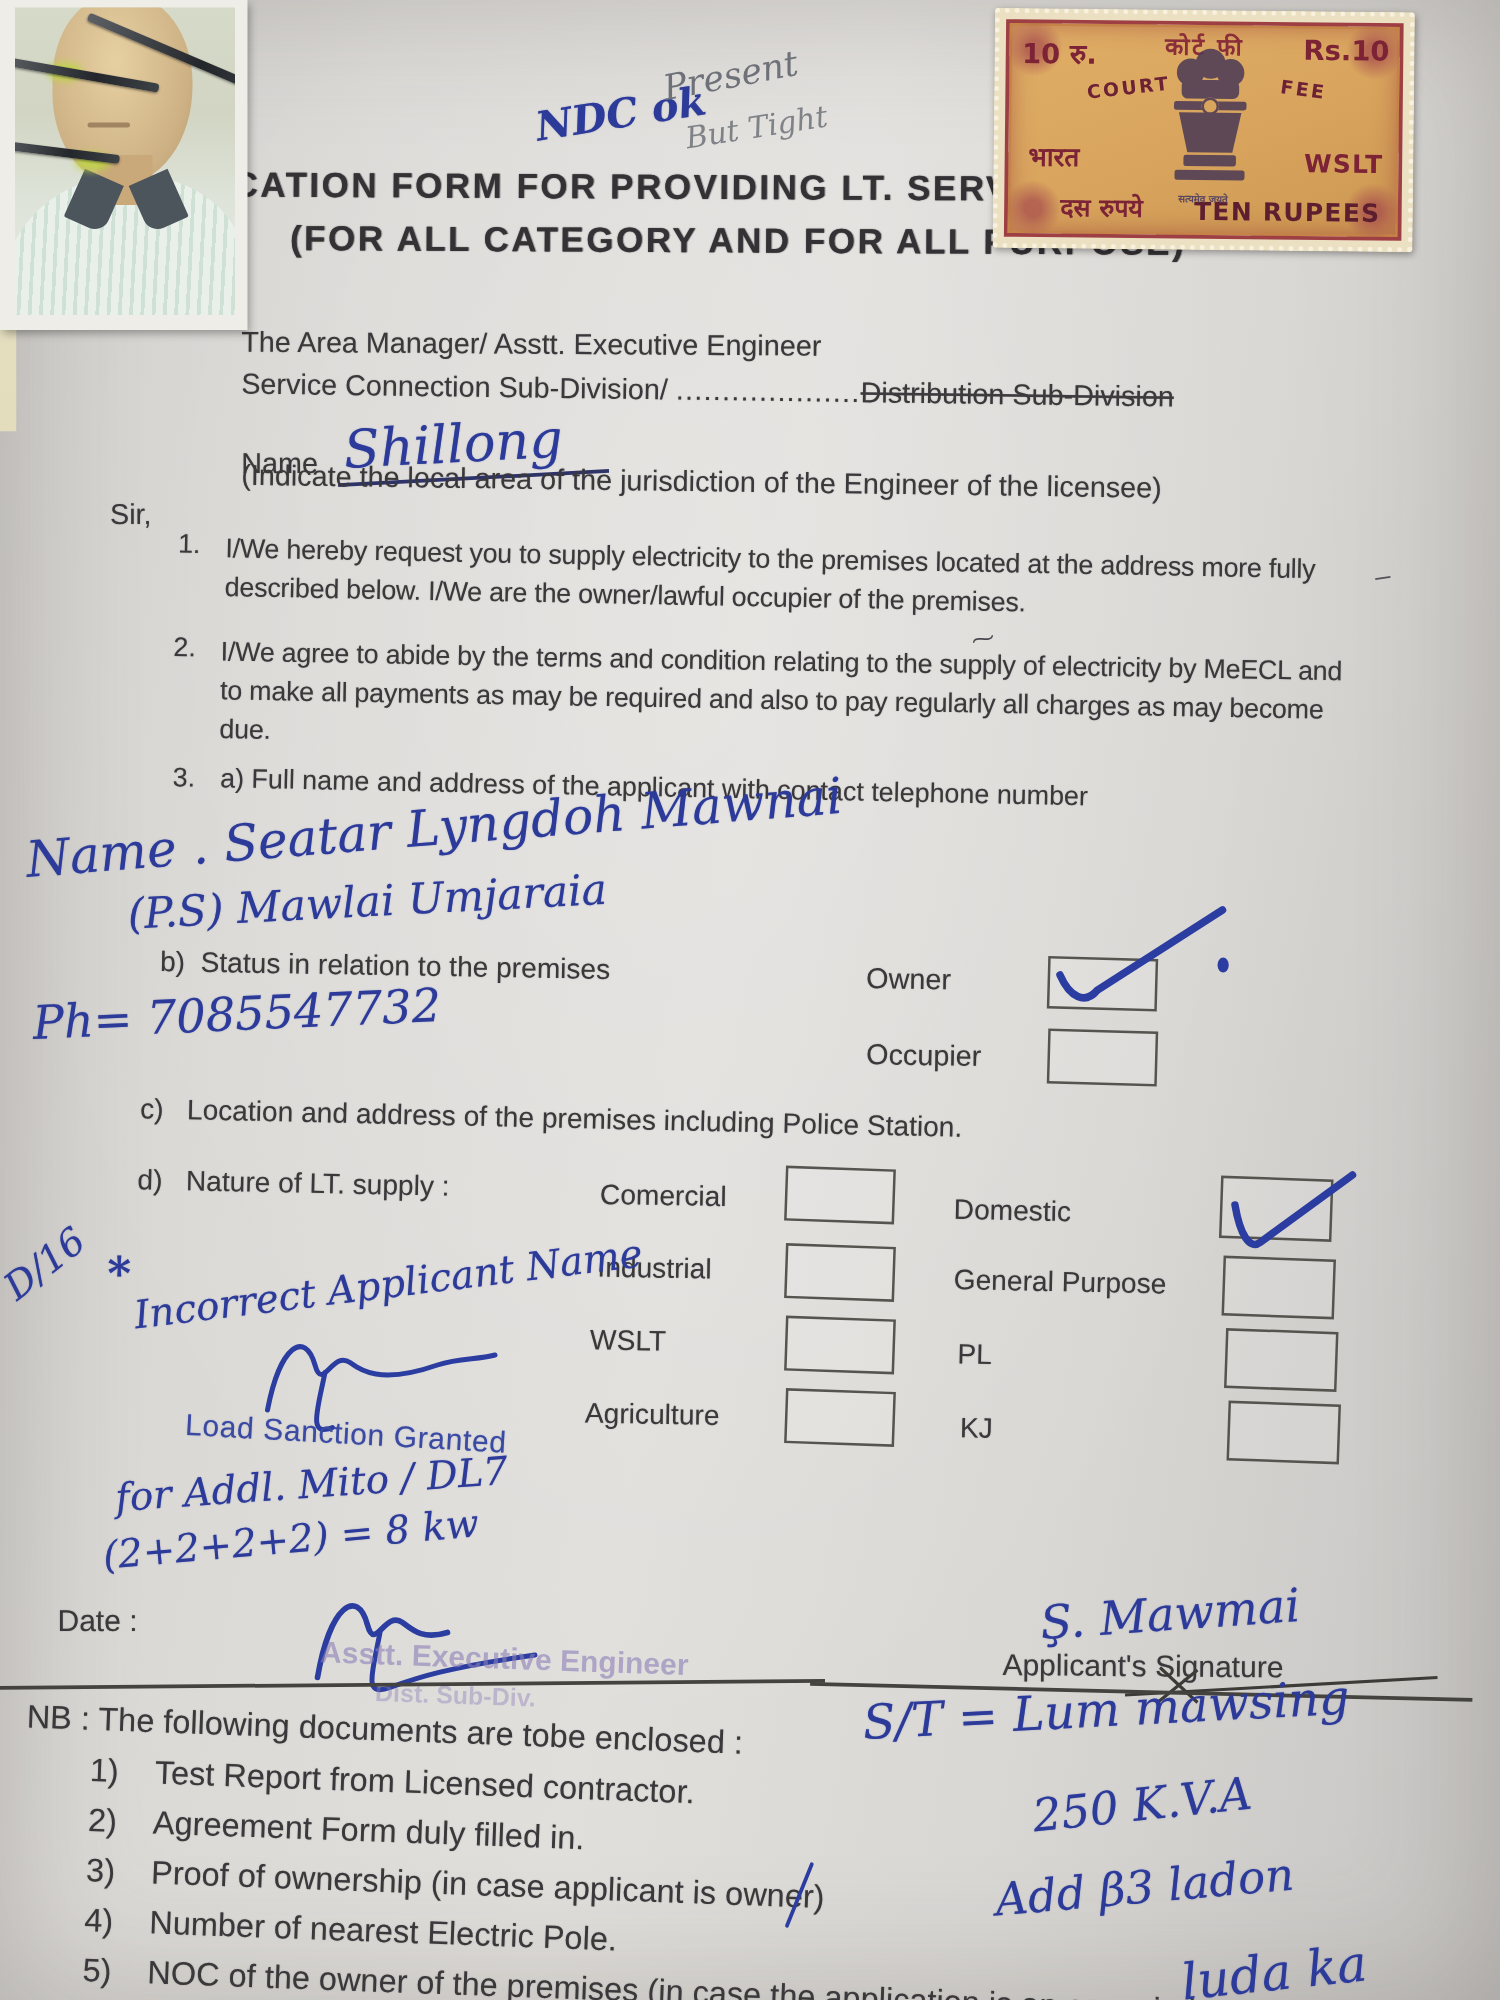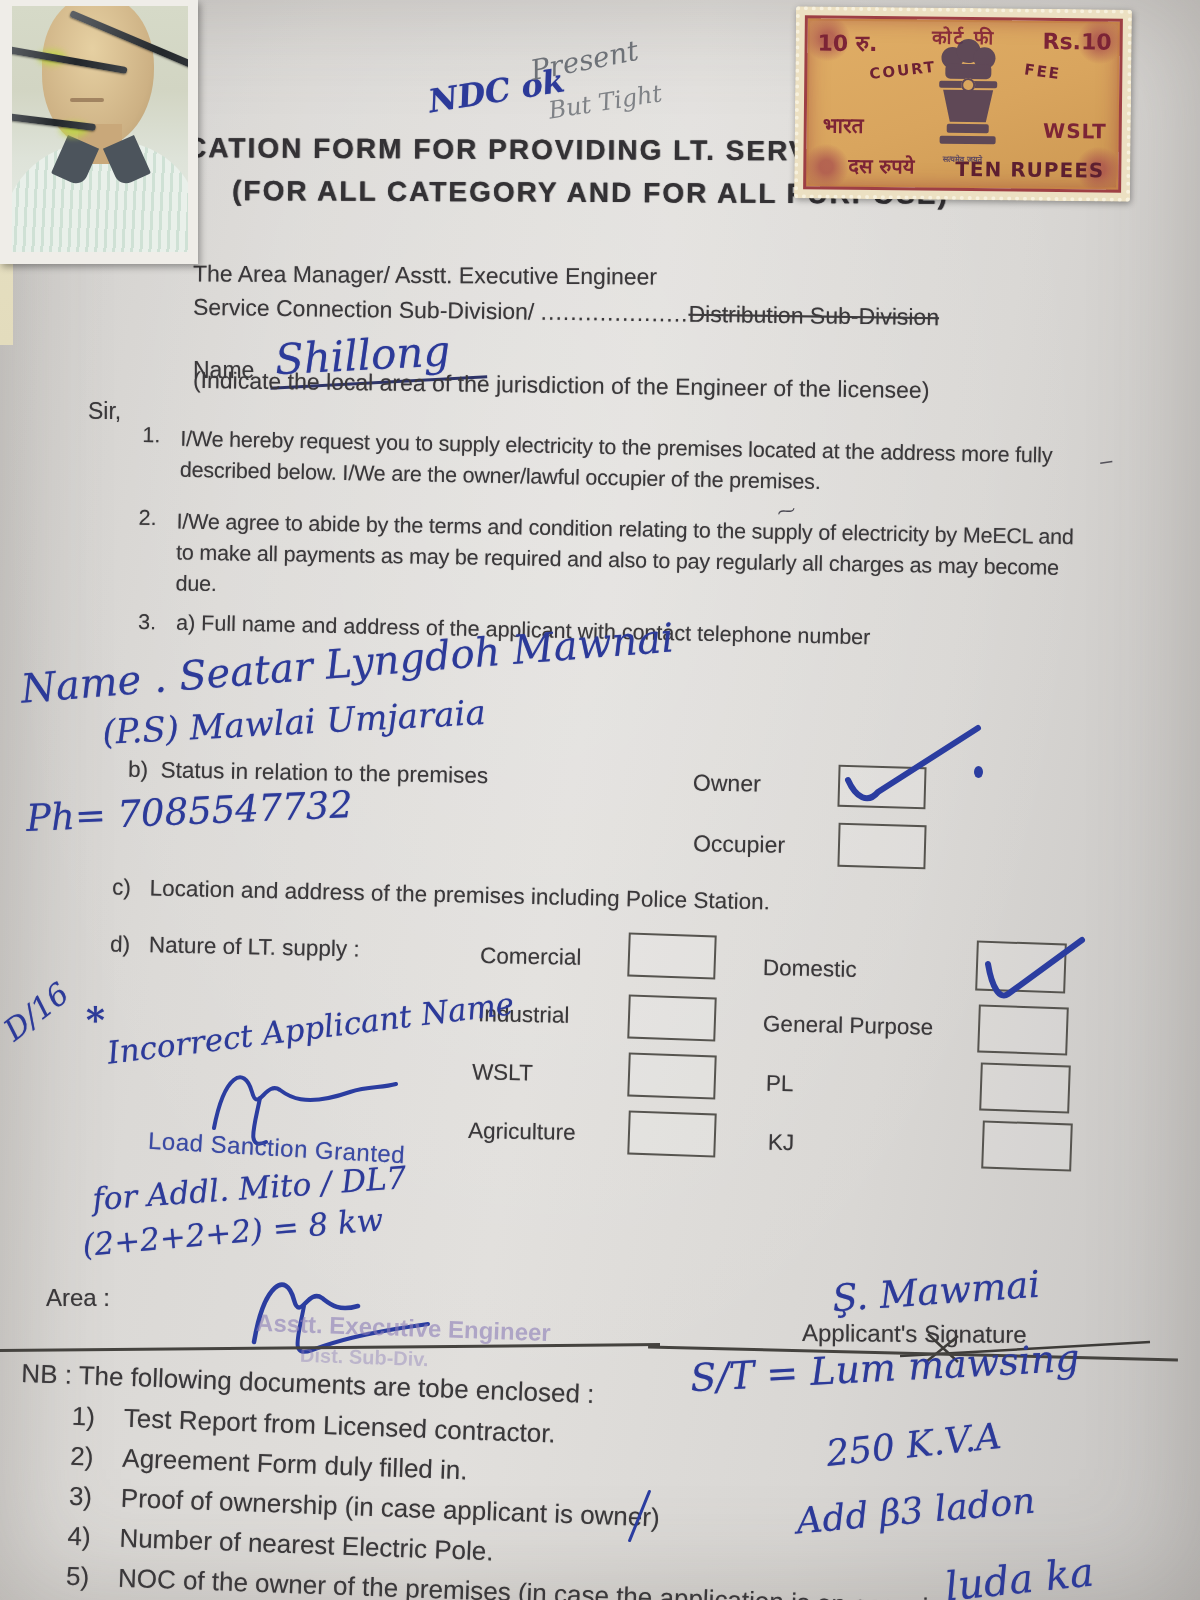--- a/index.html
+++ b/index.html
@@ -192,21 +192,21 @@
   <div class="abs hw" style="left:106px;top:1010px;font-size:31px;transform:rotate(-7deg);">Incorrect Applicant Name</div>
 
   <svg class="abs" style="left:200px;top:1058px;" width="210" height="95" viewBox="0 0 210 95">
     <path d="M14 70 C24 18 44 6 52 34 C58 56 66 22 80 32 C88 38 104 50 150 34 C168 28 182 30 196 26" fill="none" stroke="#2b3da0" stroke-width="4" stroke-linecap="round"></path>
     <path d="M60 40 C54 70 46 92 66 84" fill="none" stroke="#2b3da0" stroke-width="4" stroke-linecap="round"></path>
   </svg>
   <div class="abs" style="left:148px;top:1134px;font-size:24px;color:#3a4aa3;transform:rotate(3.2deg);letter-spacing:.5px;text-shadow:0 0 1px rgba(58,74,163,.5);">Load Sanction Granted</div>
   <div class="abs hw" style="left:92px;top:1170px;font-size:31px;transform:rotate(-4deg);">for Addl. Mito / DL7</div>
   <div class="abs hw" style="left:82px;top:1214px;font-size:31px;transform:rotate(-5deg);">(2+2+2+2) = 8 kw</div>
 
-  <div class="abs print" style="left:46px;top:1284px;font-size:24px;">Area :</div>
+  <div class="abs print" style="left:46px;top:1284px;font-size:24px;">Date :</div>
   <svg class="abs" style="left:238px;top:1262px;" width="230" height="100" viewBox="0 0 230 100">
     <path d="M16 80 C26 22 48 8 56 38 C62 60 70 26 84 36 C92 42 100 50 120 44" fill="none" stroke="#2b3da0" stroke-width="4.5" stroke-linecap="round"></path>
     <path d="M66 44 C60 76 52 96 74 88 C96 80 120 72 190 62" fill="none" stroke="#2b3da0" stroke-width="4" stroke-linecap="round"></path>
   </svg>
   <div class="abs faintstamp" style="left:256px;top:1314px;font-size:24px;transform:rotate(2deg);">Asstt. Executive Engineer</div>
   <div class="abs faintstamp" style="left:300px;top:1346px;font-size:20px;transform:rotate(2deg);opacity:.42;">Dist. Sub-Div.</div>
 
   <div class="abs hw" style="left:832px;top:1270px;font-size:37px;transform:rotate(-4deg);">Ş. Mawmai</div>
   <div class="abs print" style="left:802px;top:1320px;font-size:24px;transform:rotate(.5deg);">Applicant's Signature</div>
   <svg class="abs" style="left:900px;top:1328px;" width="260" height="45" viewBox="0 0 260 45">

